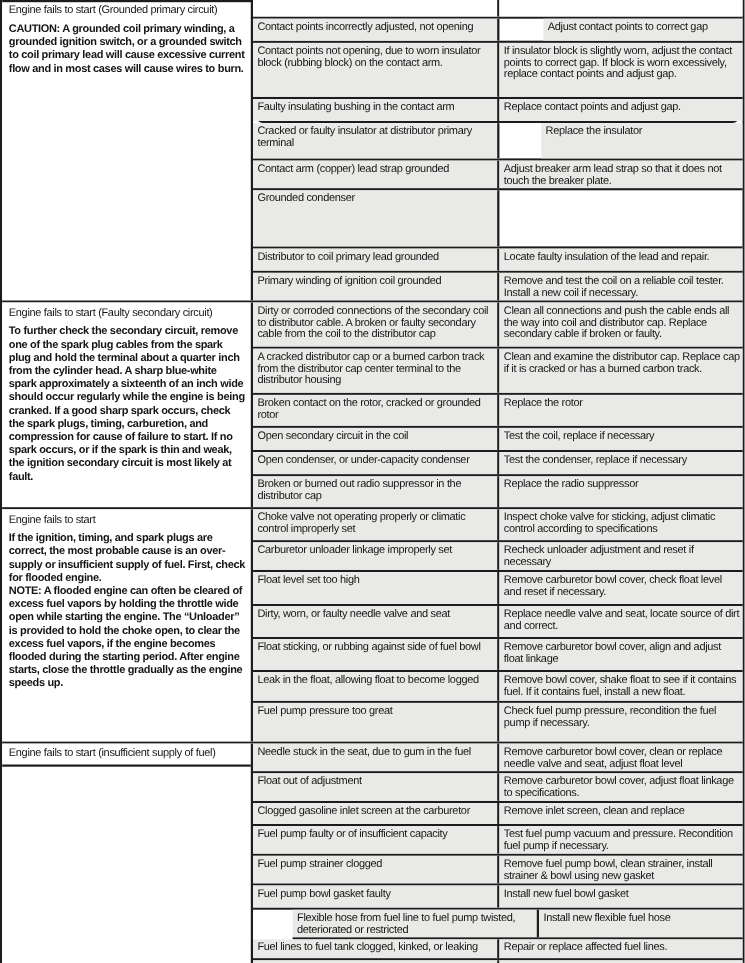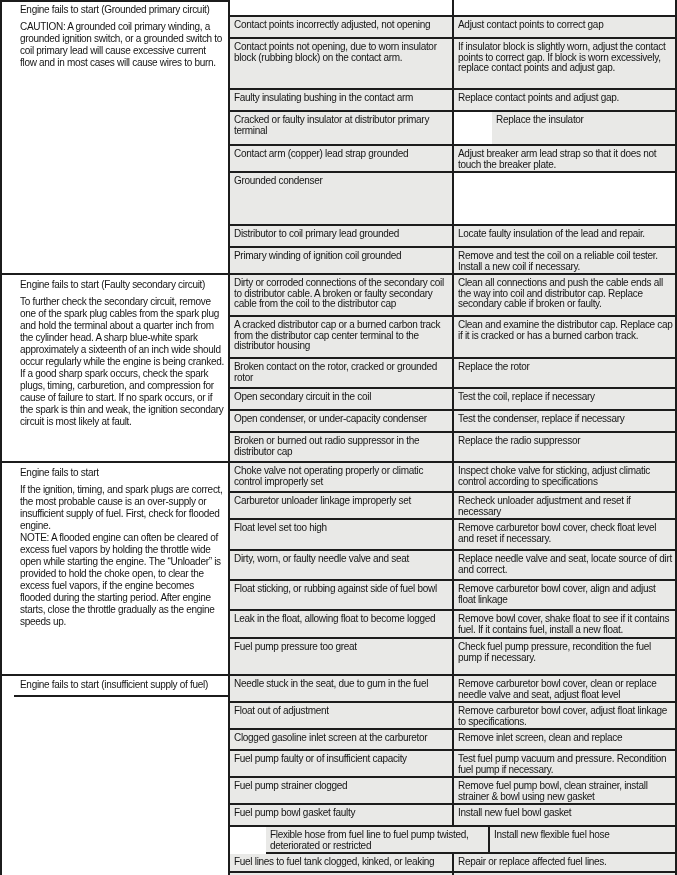--- a/index.html
+++ b/index.html
@@ -29,27 +29,27 @@
     display: flex;
     align-items: stretch;
     border-bottom: 2px solid var(--border, #1c1c1c);
   }
   .section:last-child { border-bottom: none; }
   .sym {
     flex: 0 0 228px;
     width: 228px;
     border-right: 2px solid var(--border, #1c1c1c);
     background: #ffffff;
-    padding-left: 12px;
   }
   .sym-title { padding: 5px 4px 0 6px; }
   .sym-body {
     padding: 5px 4px 0 6px;
     white-space: pre-line;
     line-height: 12px;
+    font-weight: bold;
   }
   .sym.boxed-title .sym-title {
     min-height: 21px;
     border-bottom: 2px solid var(--border, #1c1c1c);
     padding-top: 4px;
   }
   .rows {
     flex: 1;
     display: flex;
     flex-direction: column;
@@ -80,29 +80,29 @@
 <div class="section">
       <div class="sym">
         <div class="sym-title">Engine fails to start (Grounded primary circuit)</div>
         <div class="sym-body">CAUTION:  A grounded coil primary winding, a grounded ignition switch, or a grounded switch to coil primary lead will cause excessive current flow and in most cases will cause wires to burn.</div>
       </div>
       <div class="rows">
         <div class="row blank" style="min-height: 17px;">
           <div class="cell cause"></div>
           <div class="cell fix"></div>
         </div>
-        <div class="row" style="min-height: 22px;">
+        <div class="row" style="min-height: 22px; gap: 40px;">
           <div class="cell cause">Contact points incorrectly adjusted, not opening</div>
           <div class="cell fix">Adjust contact points to correct gap</div>
         </div>
         <div class="row" style="min-height: 51px;">
           <div class="cell cause">Contact points not opening, due to worn insulator block (rubbing block) on the contact arm.</div>
           <div class="cell fix">If insulator block is slightly worn, adjust the contact points to correct gap.  If block is worn excessively, replace contact points and adjust gap.</div>
         </div>
-        <div class="row" style="min-height: 22px;">
+        <div class="row" style="min-height: 22px; border-radius: 11px;">
           <div class="cell cause">Faulty insulating bushing in the contact arm</div>
           <div class="cell fix">Replace contact points and adjust gap.</div>
         </div>
         <div class="row" style="min-height: 34px; gap: 38px;">
           <div class="cell cause">Cracked or faulty insulator at distributor primary terminal</div>
           <div class="cell fix">Replace the insulator</div>
         </div>
         <div class="row" style="min-height: 27px;">
           <div class="cell cause">Contact arm (copper) lead strap grounded</div>
           <div class="cell fix">Adjust breaker arm lead strap so that it does not touch the breaker plate.</div>

